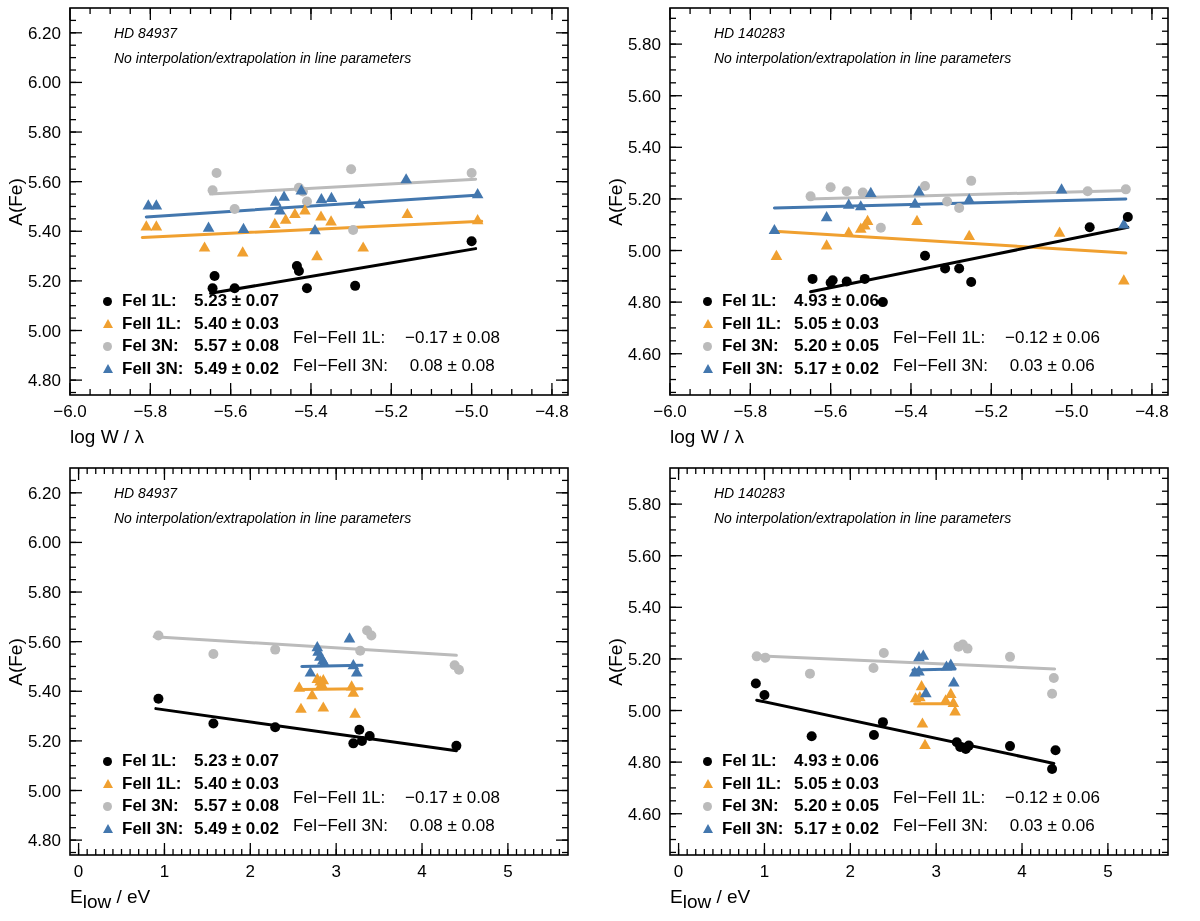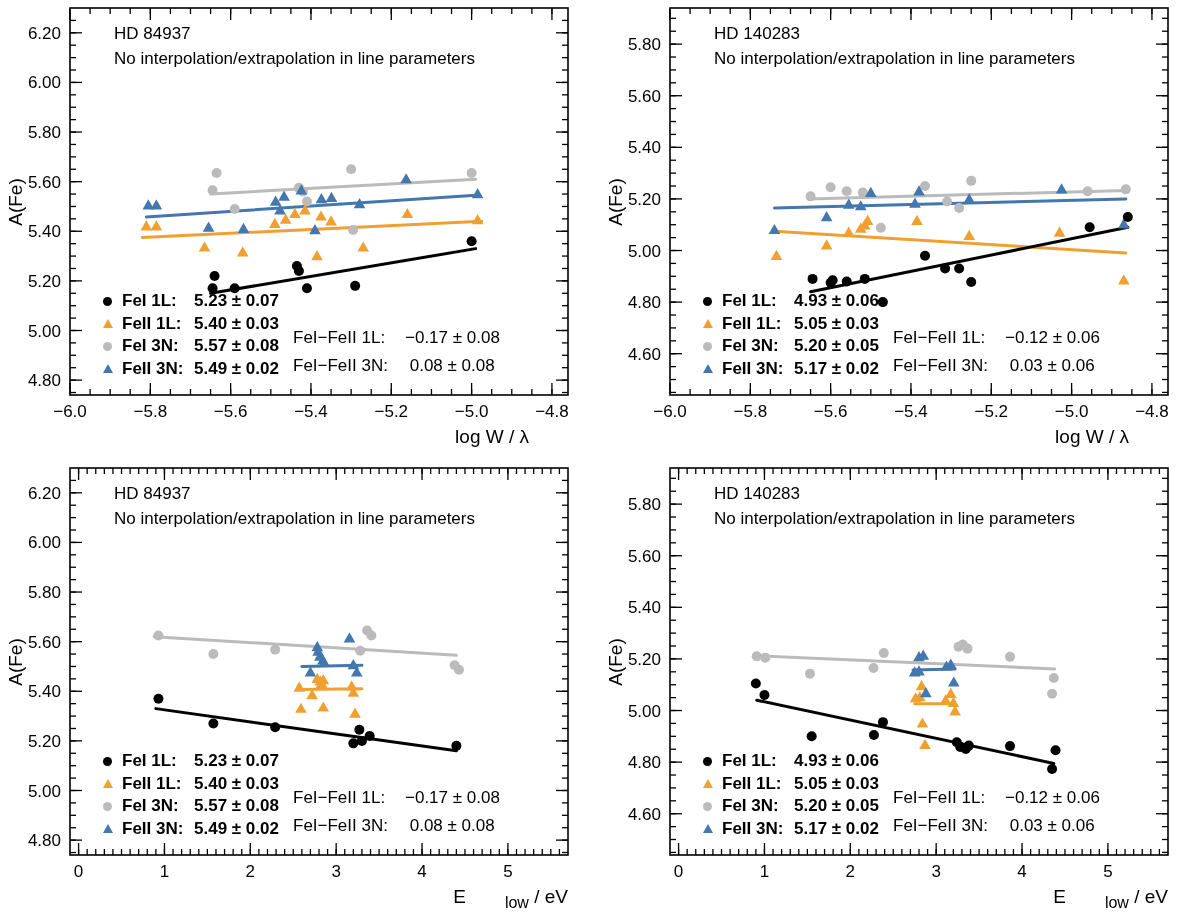--- a/index.html
+++ b/index.html
@@ -1,32 +1,32 @@
 <!DOCTYPE html>
 <html><head>
 <meta charset="utf-8">
 <style>
   html,body{margin:0;padding:0;background:#fff;}
   body{width:1200px;height:921px;font-family:"Liberation Sans",sans-serif;color:#000;}
   .grid{display:grid;grid-template-columns:600px 600px;grid-template-rows:460px 461px;width:1200px;height:921px;}
   .cell{position:relative;width:600px;height:460px;}
   svg.plot{position:absolute;left:0;top:0;}
-  .ptitle{position:absolute;left:114px;top:21px;font-size:17px;line-height:25px;white-space:nowrap;}
+  .ptitle{position:absolute;left:114px;top:21px;font-size:14px;line-height:25px;white-space:nowrap;font-style:italic;}
   .legend{position:absolute;left:100px;top:290px;font-size:17px;font-weight:bold;}
   .lrow{display:flex;align-items:center;height:22.5px;white-space:nowrap;}
   .mkwrap{width:15px;margin-right:7px;display:flex;justify-content:center;align-items:center;}
   .mkc{width:9px;height:9px;border-radius:50%;display:inline-block;}
   .mkt{width:0;height:0;border-left:5.5px solid transparent;border-right:5.5px solid transparent;border-bottom:9px solid #000;display:inline-block;}
   .llab{display:inline-block;width:72px;}
   .lval{white-space:pre;text-align:center;}
   .ann{position:absolute;left:293px;top:324px;font-size:17px;line-height:27.5px;}
   .arow{display:flex;white-space:pre;}
   .alab{display:inline-block;min-width:112px;}
-  .xlabel{position:absolute;left:70px;width:498px;top:426px;text-align:right;font-size:19px;}
-  .xlabel sub{font-size:16px;margin-left:39px;}
+  .xlabel{position:absolute;left:70px;width:498px;top:426px;text-align:left;font-size:19px;}
+  .xlabel sub{font-size:19px;}
   .ylabel{position:absolute;left:-64px;top:191px;width:160px;height:22px;text-align:center;transform:rotate(-90deg);font-size:19px;}
 </style>
 </head>
 <body>
 
 <div class="grid">
 
   <div class="cell">
     <svg id="plot-0" class="plot" width="600" height="460" viewBox="0 0 600 460">
         <line x1="90.08064516129025" y1="8" x2="90.08064516129025" y2="14" stroke="#000" stroke-width="1.3"></line>

